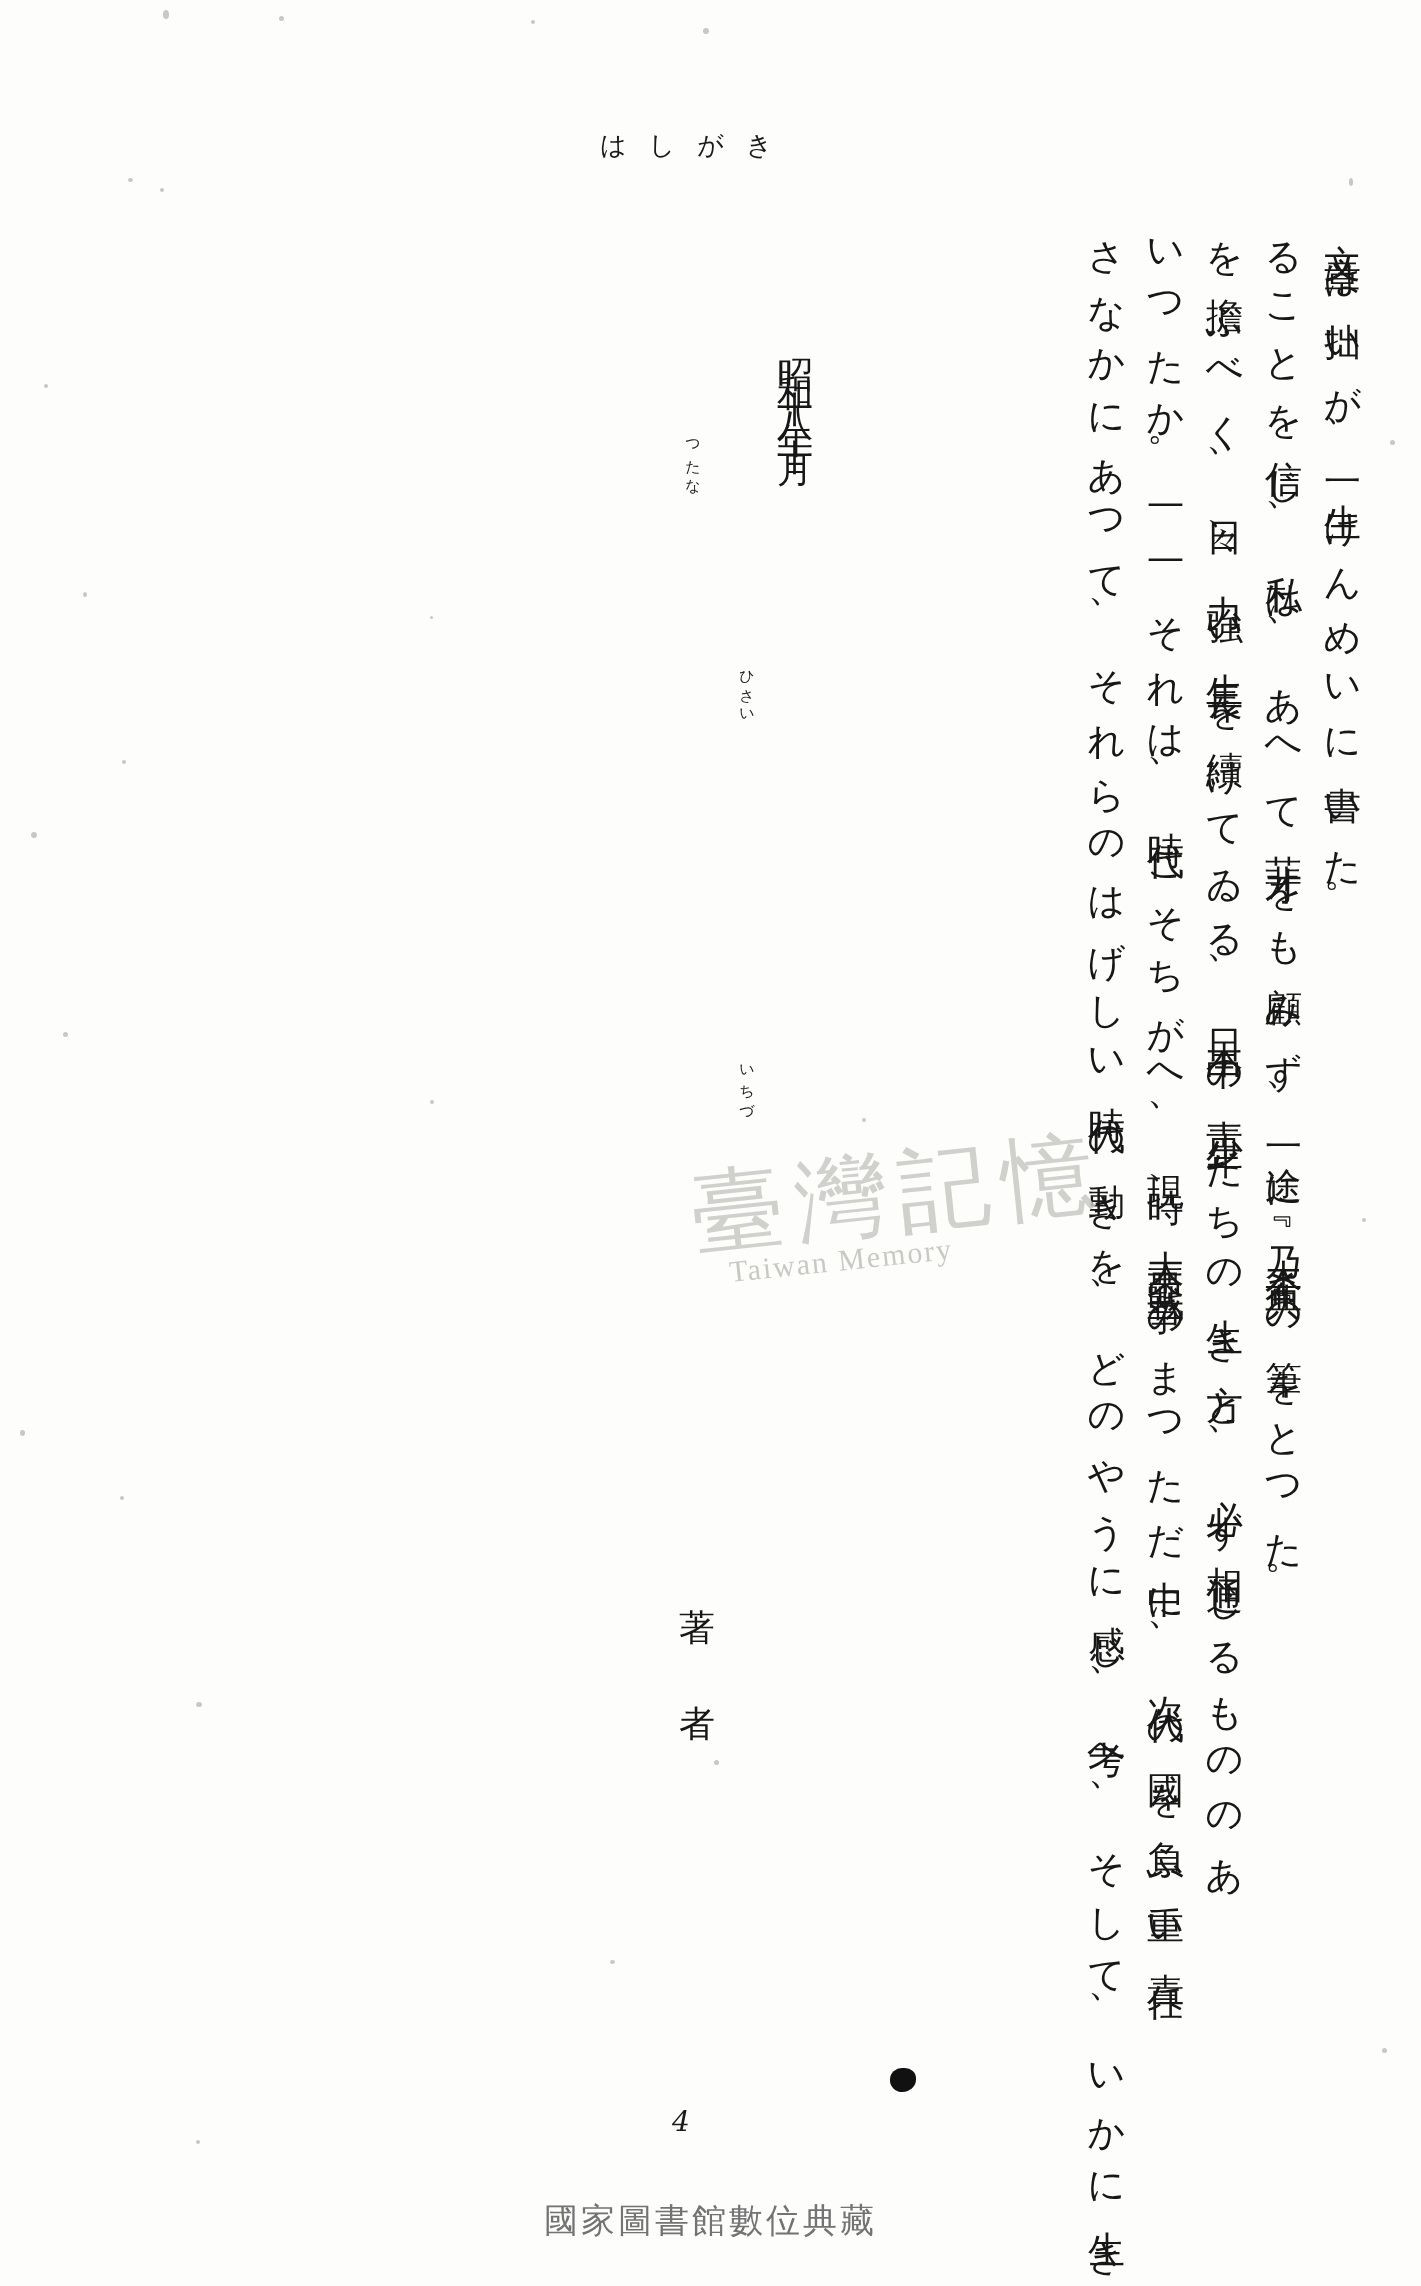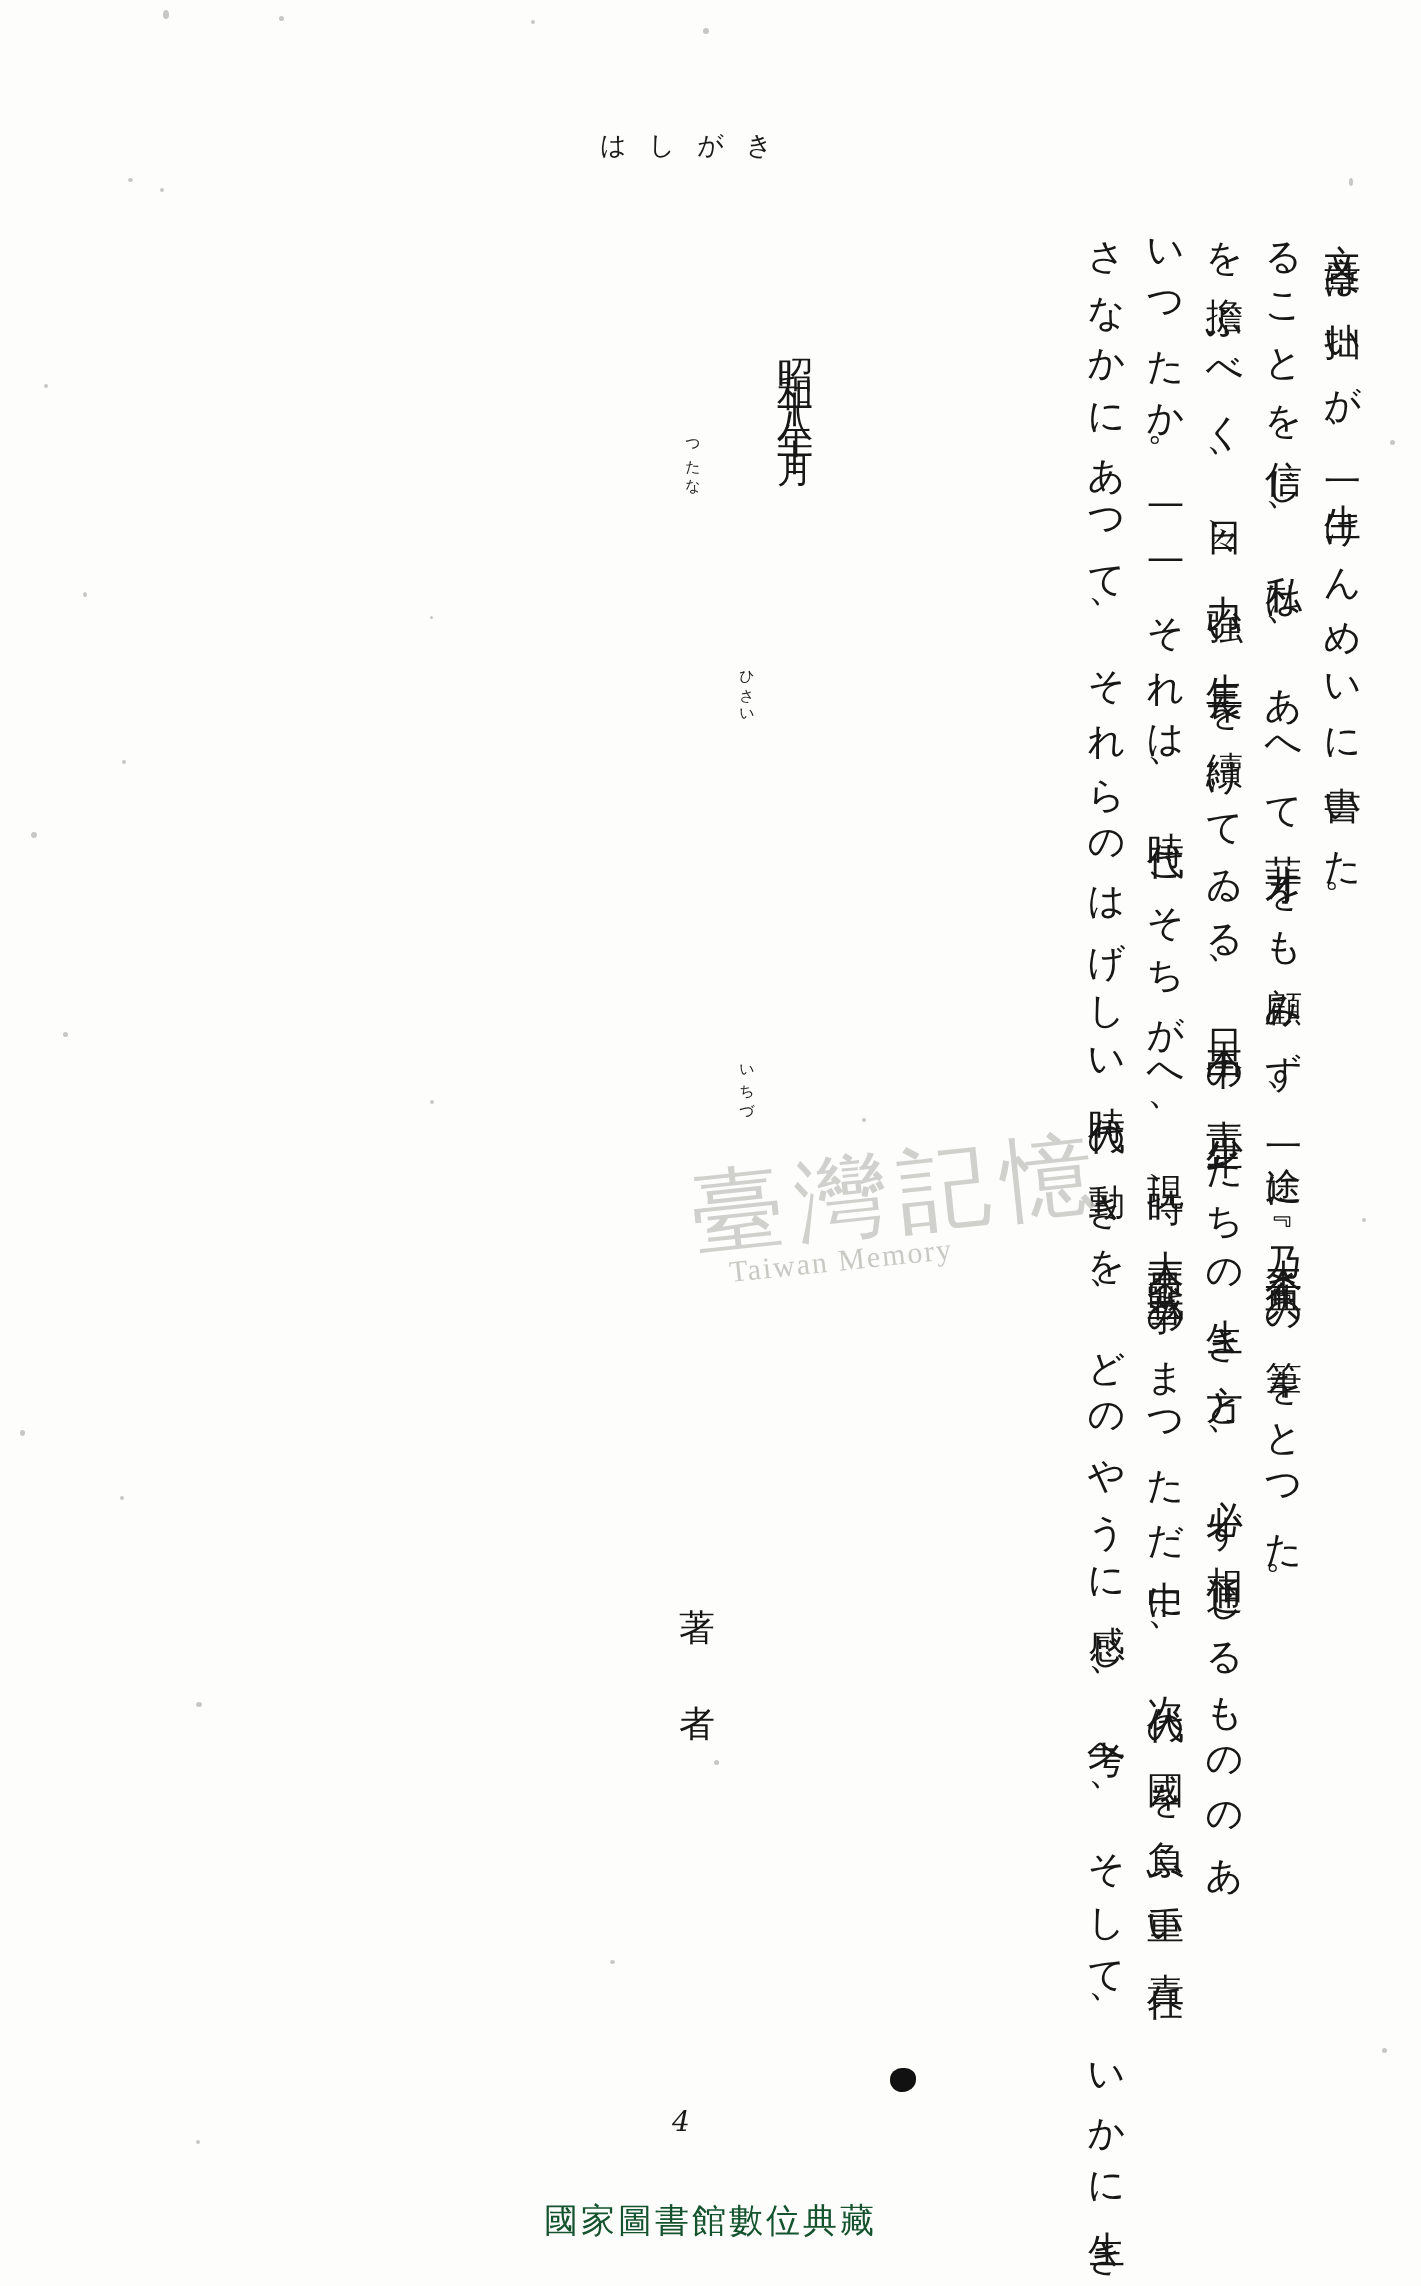--- a/index.html
+++ b/index.html
@@ -99,21 +99,21 @@
 
   
   .library-stamp {
     position: absolute;
     bottom: 42px;
     left: 0;
     width: 1421px;
     text-align: center;
     font-size: 34px;
     letter-spacing: 3px;
-    color: #14532d;
+    color: #737373;
     font-family: "DejaVu Serif", serif;
   }
 
   
   .watermark {
     position: absolute;
     top: 1125px;
     left: 690px;
     width: 540px;
     height: 180px;

